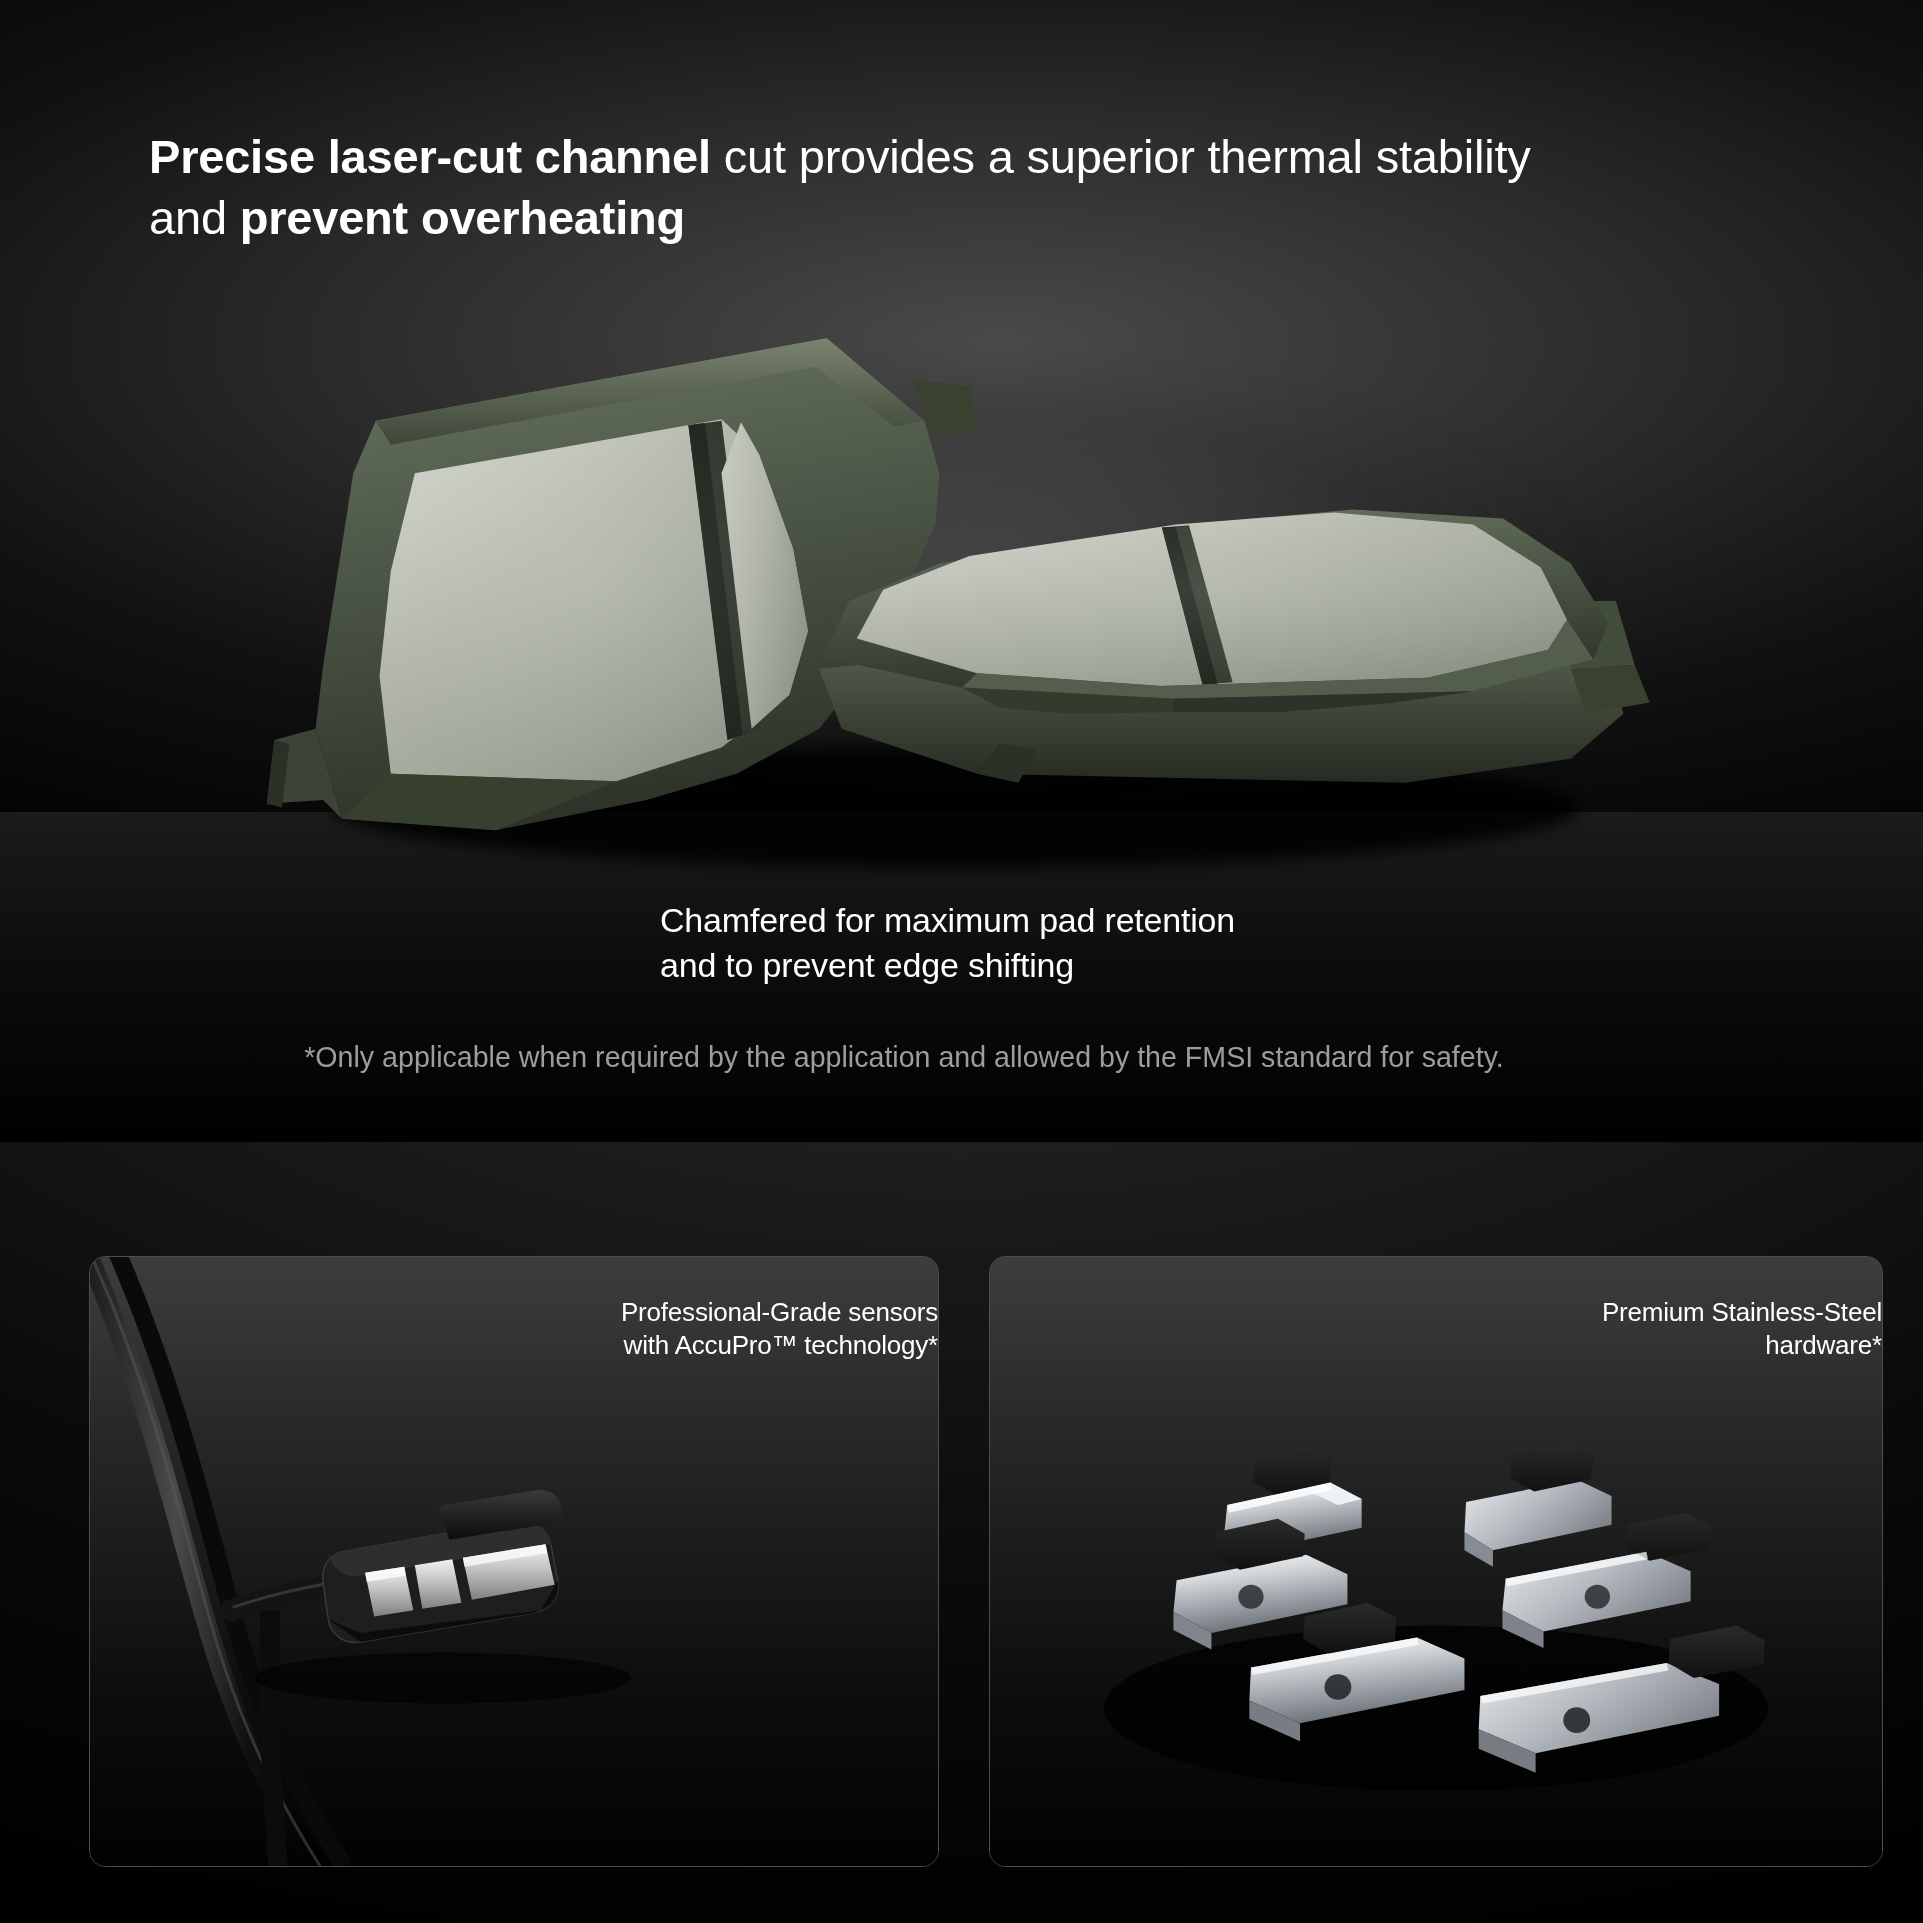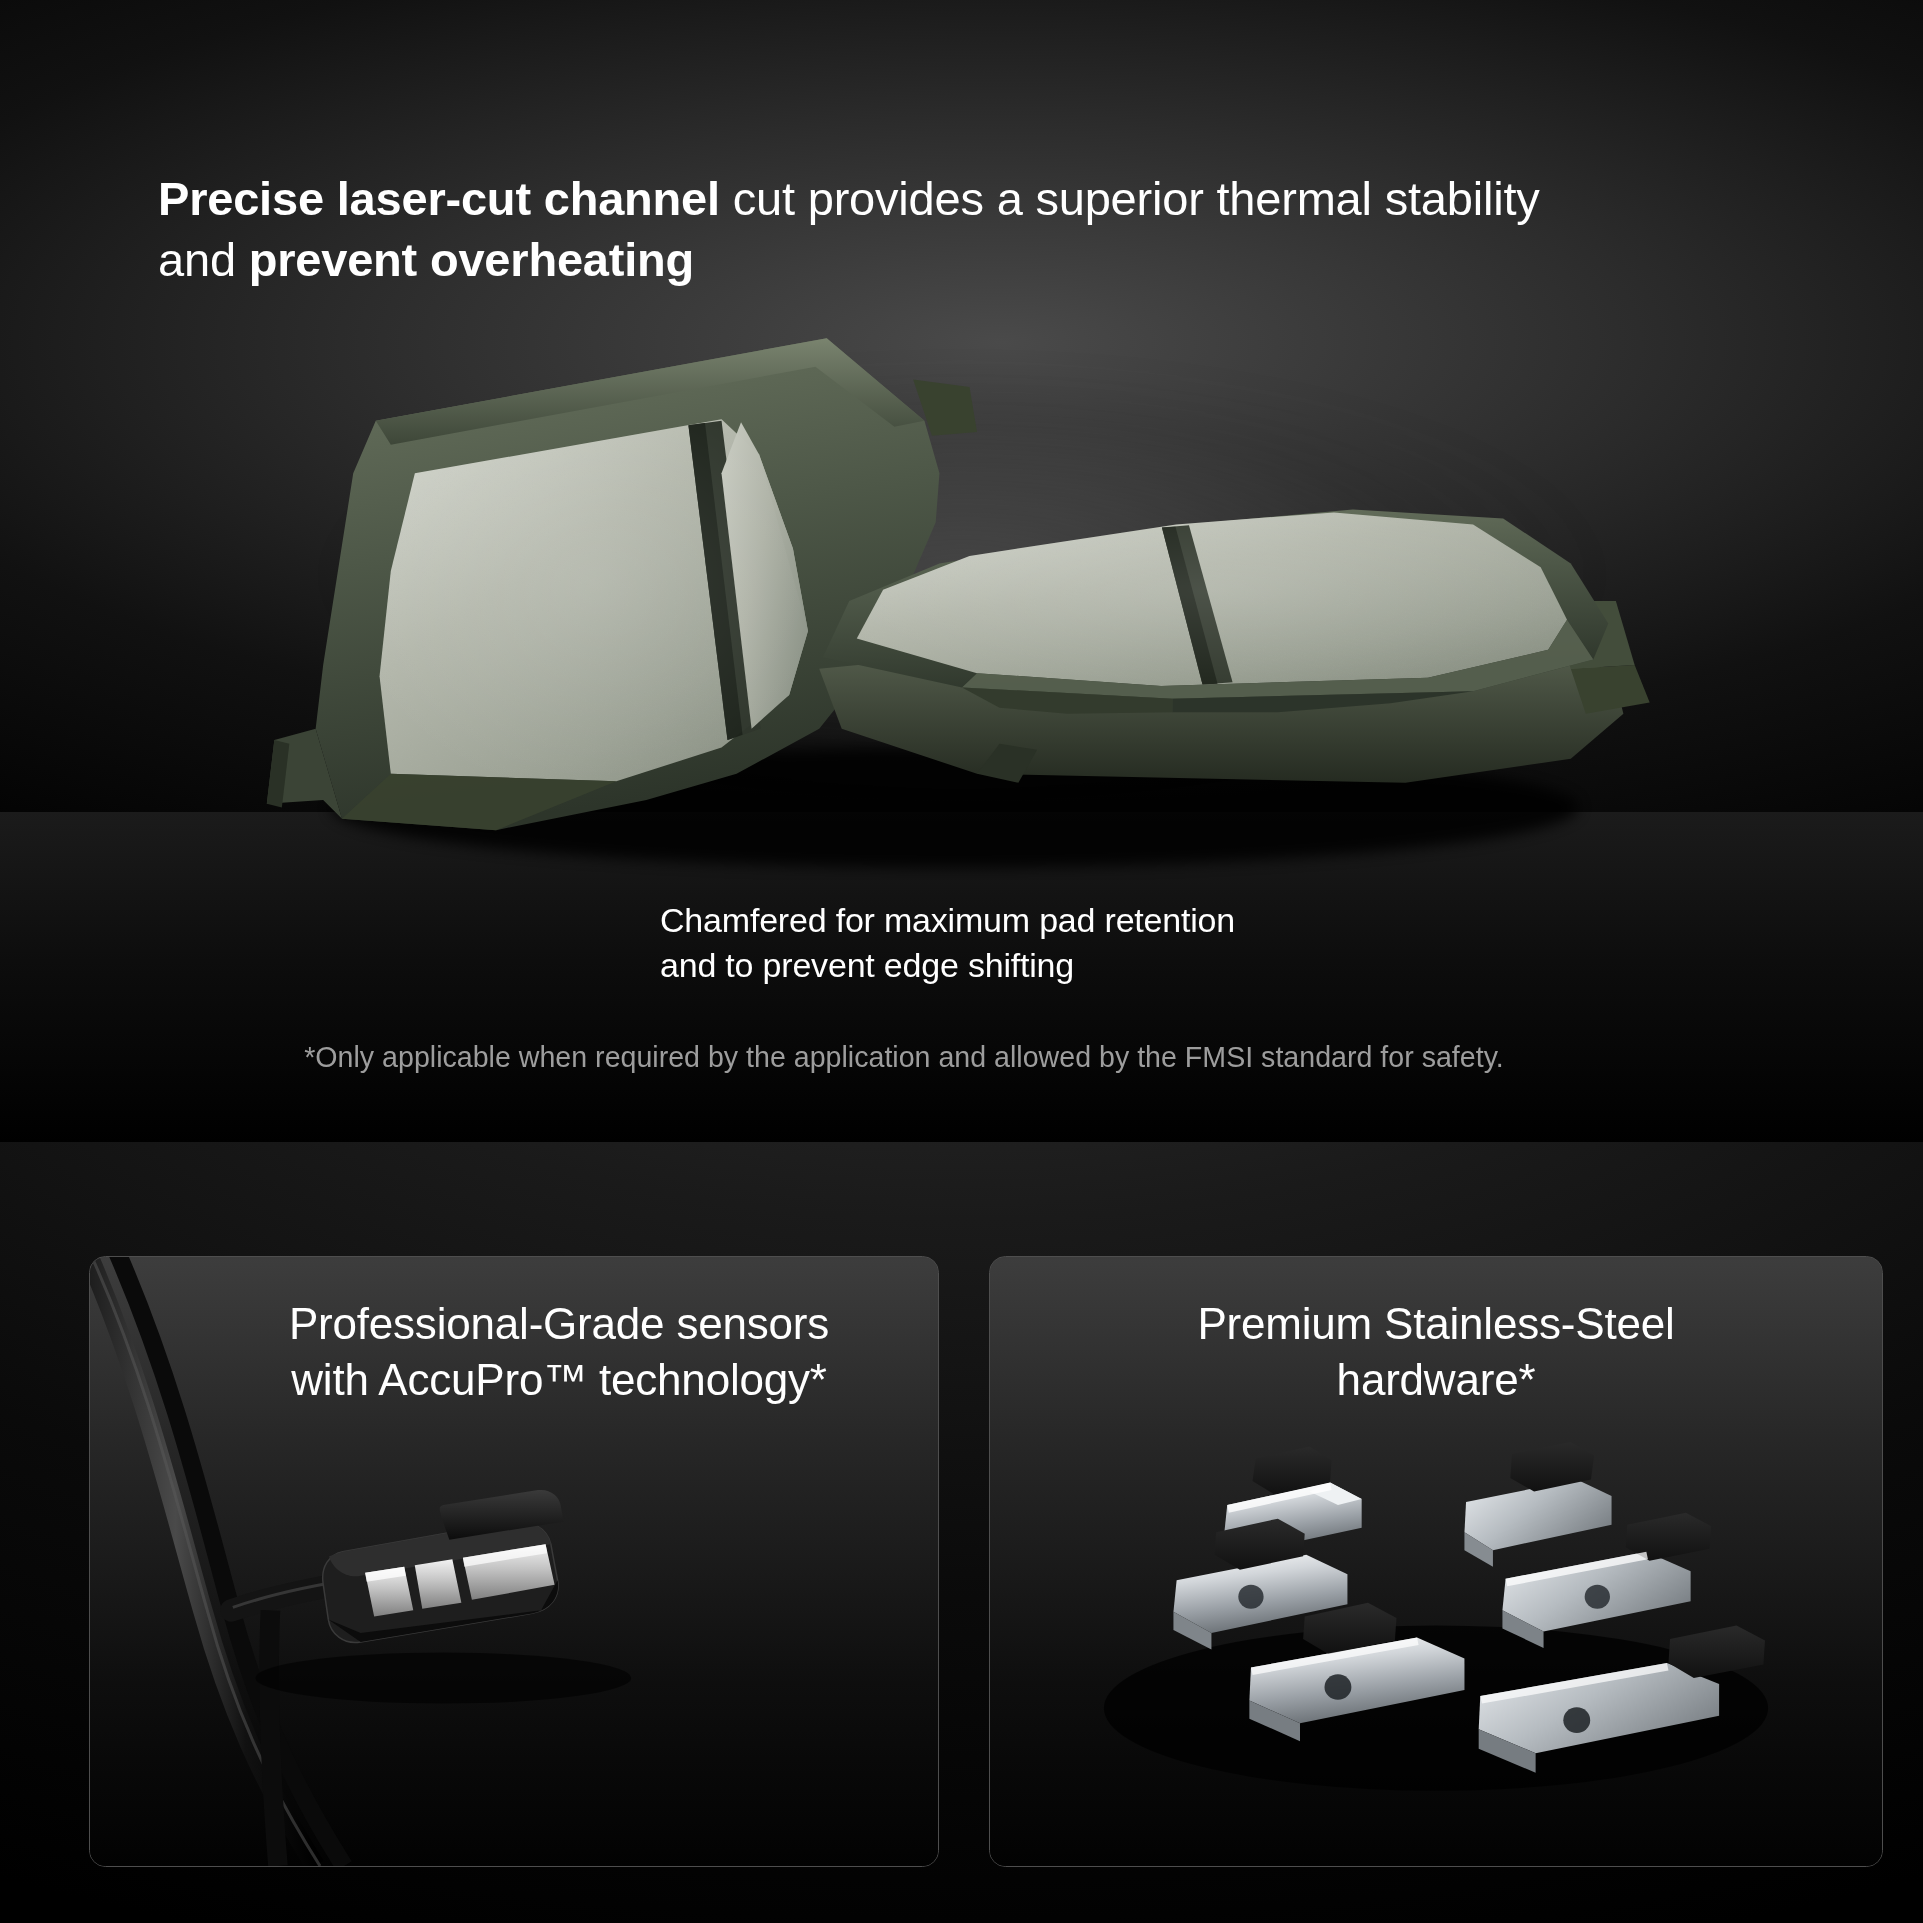--- a/index.html
+++ b/index.html
@@ -25,24 +25,23 @@
   .hero-bg{
     position:absolute;inset:0;
     background:
       radial-gradient(ellipse 95% 55% at 52% 30%, #4a4a4a 0%, #2c2c2c 35%, #111 65%, #000 100%);
   }
   .hero-floor{
     position:absolute;left:0;top:812px;width:1924px;height:331px;
     background:linear-gradient(to bottom,#1b1b1b 0%,#0d0d0d 45%,#000 100%);
   }
   .headline{
-    position:absolute;left:158px;top:126px;width:1638px;
+    position:absolute;left:149px;top:126px;width:1638px;
     font-size:47px;line-height:1.30;font-weight:400;color:#fff;
     letter-spacing:-0.2px;
-    margin-top:42px;
   }
   .headline b{font-weight:700;}
   .subline{
     position:absolute;right:137px;top:898px;width:1127px;
     text-align:left;
     font-size:34px;line-height:1.32;font-weight:400;color:#fff;
     letter-spacing:-0.2px;
   }
   .subline b{font-weight:400;}
   .footnote{
@@ -66,22 +65,22 @@
   }
   
   .panel{
     position:absolute;top:1256px;height:609px;
     border:1.5px solid #4e4e4e;border-radius:16.5px;overflow:hidden;
     background:linear-gradient(to bottom,#3a3a3a 0%,#2a2a2a 28%,#141414 62%,#060606 100%);
   }
   .panel-left{left:89px;width:848px;}
   .panel-right{left:989px;width:848px;padding-left:44px;}
   .panel-title{
-    position:absolute;top:39px;left:0;width:100%;text-align:center;
-    font-size:44px;line-height:1.28;font-weight:400;color:#fff;
+    position:absolute;top:39px;left:0;width:100%;text-align:right;
+    font-size:26px;line-height:1.28;font-weight:400;color:#fff;
     letter-spacing:-0.2px;
   }
   .panel-left .panel-title{padding-left:90px;width:calc(100% - 90px);}
   .panel-art{position:absolute;inset:0;}
   svg.art{position:absolute;left:0;top:0;width:100%;height:100%;}
 </style>
 </head>
 <body>
 
 <div class="stage">

